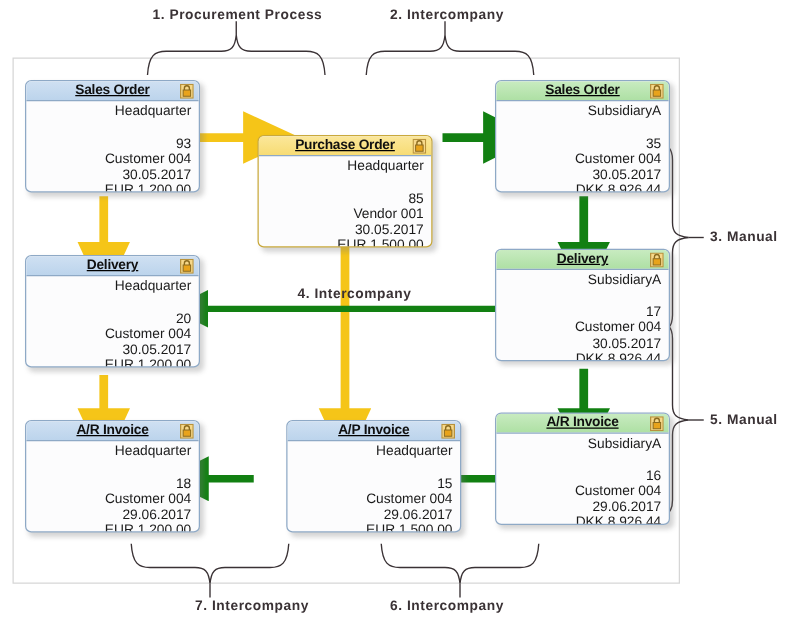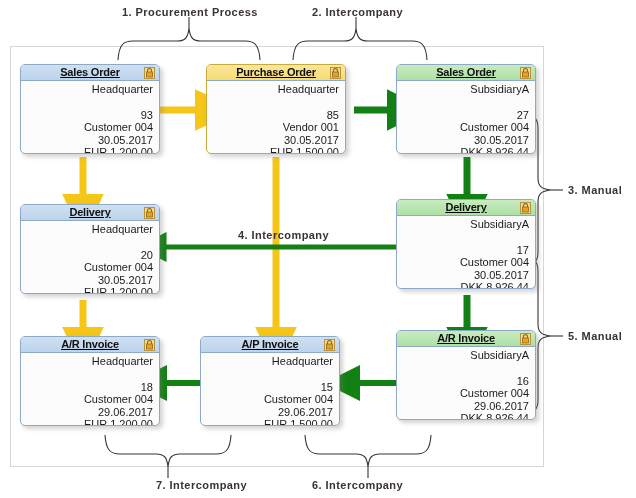--- a/index.html
+++ b/index.html
@@ -49,21 +49,21 @@
     letter-spacing:-0.2px;
     line-height:11px;
   }
   .card .lock{
     position:absolute;right:4px;top:2px;
     width:11px;height:12px;
   }
   .card.blue .hdr{background:linear-gradient(to bottom,#cfe0f2 0%,#bcd4ec 100%);}
   .card.blue{border-color:#8ea9c6;}
   .card.gold .hdr{background:linear-gradient(to bottom,#fbe79a 0%,#f7dc74 100%);}
-  .card.gold{border-color:#c9a93c;}
+  .card.gold{border-color:#c9a93c;margin-top:44px;}
   .card.green .hdr{background:linear-gradient(to bottom,#c8ebc0 0%,#aee0a4 100%);}
   .card.green{border-color:#8ea9c6;}
 
   .card .body{
     padding:2px 6px 0 4px;
     text-align:right;
     font-size:11px;
     color:#1a1a1a;
     line-height:12.5px;
   }
@@ -212,21 +212,21 @@
     <div class="hdr">
       <span class="ttl">Sales Order</span>
       <svg class="lock" viewBox="0 0 11 12">
         <rect x="0.5" y="0.5" width="10" height="11" fill="#f6d88a" stroke="#b8923c" stroke-width="1"></rect>
         <path d="M3.5,5 L3.5,3.6 A2,2 0 0 1 7.5,3.6 L7.5,5" fill="none" stroke="#8a6a1e" stroke-width="1.1"></path>
         <rect x="2.5" y="5" width="6" height="5" fill="#e8a31b" stroke="#8a6a1e" stroke-width="0.8"></rect>
       </svg>
     </div>
     <div class="body">
       <div class="ln org">SubsidiaryA</div>
-      <div class="ln">27</div>
+      <div class="ln">35</div>
       <div class="ln">Customer 004</div>
       <div class="ln">30.05.2017</div>
       <div class="ln">DKK 8.926,44</div>
     </div>
   </div>
 
   <div class="card blue" style="left:20px;top:204px;">
     <div class="hdr">
       <span class="ttl">Delivery</span>
       <svg class="lock" viewBox="0 0 11 12">
@@ -273,21 +273,21 @@
     </div>
     <div class="body">
       <div class="ln org">Headquarter</div>
       <div class="ln">18</div>
       <div class="ln">Customer 004</div>
       <div class="ln">29.06.2017</div>
       <div class="ln">EUR 1.200,00</div>
     </div>
   </div>
 
-  <div class="card blue" style="left:200px;top:336px;">
+  <div class="card blue" style="left:229px;top:336px;">
     <div class="hdr">
       <span class="ttl">A/P Invoice</span>
       <svg class="lock" viewBox="0 0 11 12">
         <rect x="0.5" y="0.5" width="10" height="11" fill="#f6d88a" stroke="#b8923c" stroke-width="1"></rect>
         <path d="M3.5,5 L3.5,3.6 A2,2 0 0 1 7.5,3.6 L7.5,5" fill="none" stroke="#8a6a1e" stroke-width="1.1"></path>
         <rect x="2.5" y="5" width="6" height="5" fill="#e8a31b" stroke="#8a6a1e" stroke-width="0.8"></rect>
       </svg>
     </div>
     <div class="body">
       <div class="ln org">Headquarter</div>

